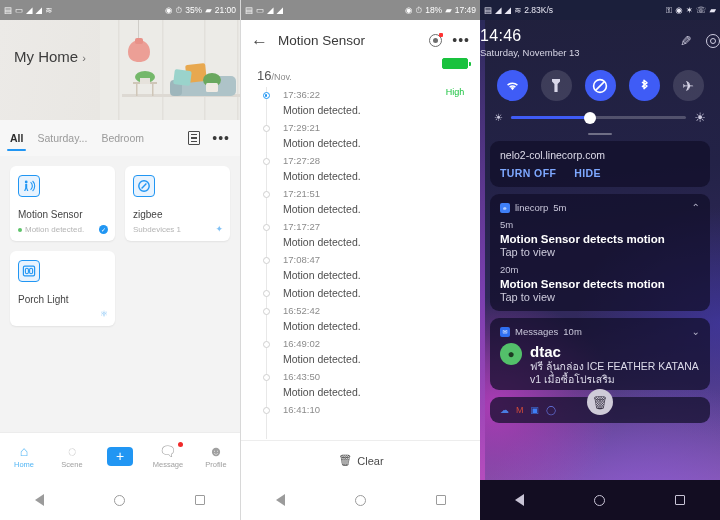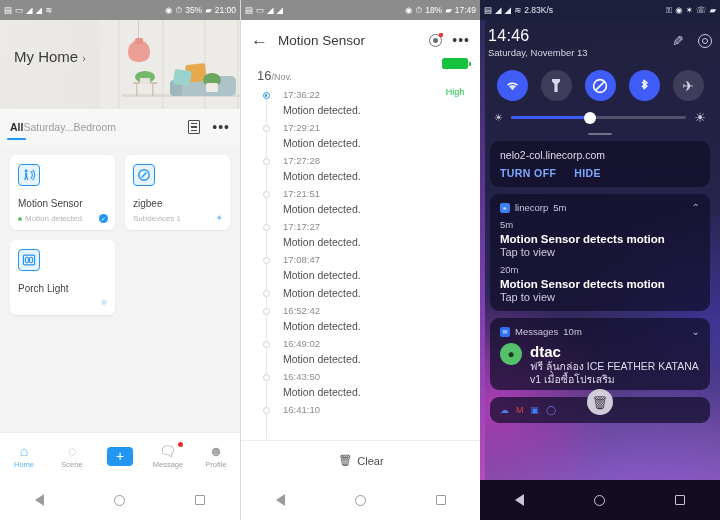--- a/index.html
+++ b/index.html
@@ -10,28 +10,28 @@
 
   
   .statusbar { height:20px; display:flex; align-items:center; justify-content:space-between;
     padding:0 4px; font-size:8.5px; }
   .sb-left,.sb-right { display:flex; align-items:center; gap:3px; }
   .sb-ico { display:inline-block; }
 
   
   #p1 { background:#f3f3f3; }
   #p1 .statusbar { background:#8c8c8c; color:#ffffff; }
-  .hero { height:89px; position:relative;
+  .hero { height:100px; position:relative;
     background:linear-gradient(100deg,#eceae7 0%,#e9e7e3 45%,#e2e0dc 100%); }
   .hero-art { position:absolute; right:0; top:0; width:140px; height:100px; overflow:hidden; }
   .hm-title { position:absolute; left:14px; top:28px; font-size:15px; color:#3c3c3c; }
   .hm-title .chev { font-size:11px; color:#6b6b6b; margin-left:4px; }
 
   .tabsrow { height:36px; background:#f7f7f7; display:flex; align-items:center;
-    padding:0 10px; position:relative; }
+    padding:0 10px; gap:14px; position:relative; }
   .tab { font-size:10.5px; color:#9a9a9a; position:relative; padding:6px 0 7px; white-space:nowrap;}
   .tab.active { color:#2b2b2b; font-weight:bold; }
   .tab.active:after { content:""; position:absolute; left:-3px; right:-3px; bottom:0;
     height:2px; background:#2196f3; border-radius:2px; }
   .tabs-right { margin-left:auto; display:flex; align-items:center; gap:12px; }
   .ic-list { width:12px; height:14px; border:1.4px solid #4a4a4a; border-radius:1px;
     display:flex; flex-direction:column; justify-content:center; gap:2px; padding:0 2px; }
   .ic-list i { display:block; height:1.4px; background:#4a4a4a; }
   .ic-dots { letter-spacing:1px; color:#3a3a3a; font-size:14px; line-height:10px; }
 
@@ -112,21 +112,21 @@
   .p3bg { position:absolute; inset:0;
     background:
       radial-gradient(170px 150px at 6% 78%, rgba(186,60,190,.85), transparent 72%),
       radial-gradient(220px 190px at 70% 100%, rgba(140,90,220,.75), transparent 75%),
       radial-gradient(200px 160px at 100% 62%, rgba(70,60,190,.55), transparent 72%),
       linear-gradient(175deg,#20203c 0%,#232247 34%,#332a5e 62%,#6a4a9a 85%,#9a62b8 100%); }
   .p3-left-edge { position:absolute; left:0; top:20px; bottom:0; width:5px;
     background:linear-gradient(180deg,#2b2a5a,#7b3fb0 55%,#c24fc0); }
   #p3 .statusbar { background:#1b1f3b; color:#e9e9f5; position:relative; z-index:2; }
   .p3inner { position:relative; z-index:2; }
-  .clockrow { padding:7px 8px 4px; display:flex; align-items:flex-start; }
+  .clockrow { padding:7px 0 4px; display:flex; align-items:flex-start; }
   .clk { font-size:16px; font-weight:normal; letter-spacing:.3px; }
   .clkdate { font-size:9.5px; color:#d7d6e6; margin-top:2px; }
   .clk-right { margin-left:auto; display:flex; gap:14px; align-items:center; padding-top:6px;}
   .pencil { font-size:14px; color:#cfcde0; transform:scaleX(-1); }
   .gear { width:14px;height:14px;border:1.6px solid #cfcde0;border-radius:50%;position:relative;}
   .gear:after{content:"";position:absolute;left:3.4px;top:3.4px;width:4px;height:4px;
     border-radius:50%;border:1.4px solid #cfcde0;}
   .qsrow { display:flex; justify-content:space-around; padding:8px 10px 6px; }
   .qs { width:31px; height:31px; border-radius:50%; background:rgba(255,255,255,.13);
     display:flex; align-items:center; justify-content:center; font-size:14px; color:#d8d6e8; }

